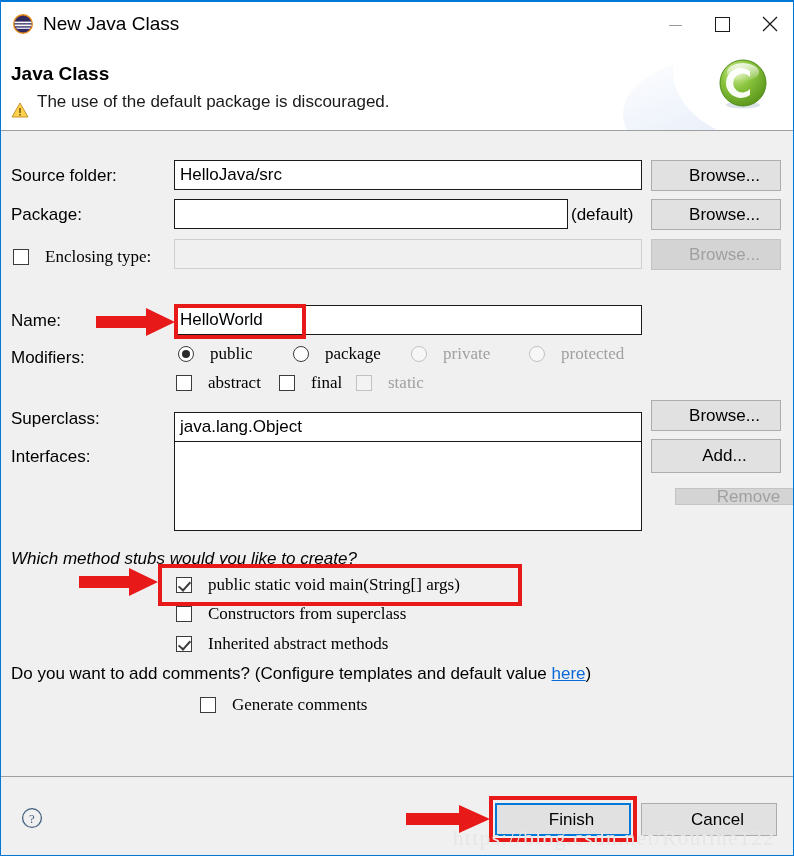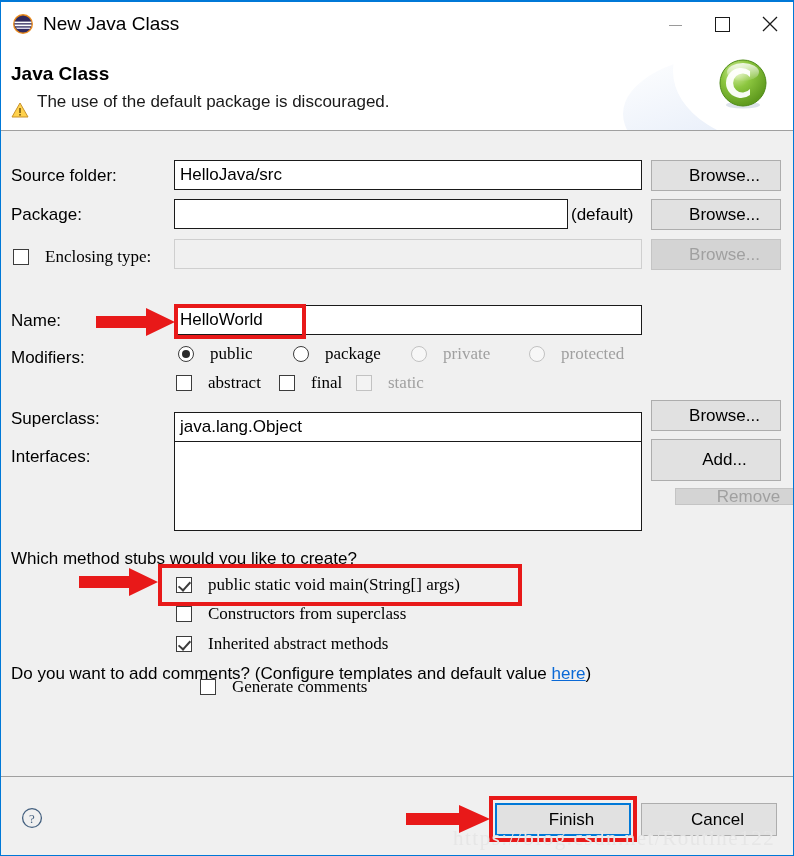--- a/index.html
+++ b/index.html
@@ -390,43 +390,43 @@
       <span class="cb dis"></span>
       <span class="t dis">static</span>
     </div>
 
     <div class="lbl row" style="left:10px; top:278px;">Superclass:</div>
     <div class="txt row" style="left:173px; top:269px; width:468px; height:30px;margin-top:12px;">java.lang.Object</div>
     <div class="btn row" style="left:650px; top:269px; width:130px; height:31px;">Browse...</div>
 
     <div class="lbl row" style="left:10px; top:316px;">Interfaces:</div>
     <div class="txt row" style="left:173px; top:310px; width:468px; height:90px; align-items:flex-start;"></div>
-    <div class="btn row" style="left:650px; top:308px; width:130px; height:42px;">Add...</div>
+    <div class="btn row" style="left:650px; top:308px; width:130px; height:34px;">Add...</div>
     <div class="btn dis row" style="left:674px; top:357px; width:130px; height:17px;">Remove</div>
 
-    <div class="lbl row" style="left:10px; top:418px;">Which method stubs would you like to create?</div>
+    <div class="lbl row" style="left:10px; top:418px;font-style:italic;">Which method stubs would you like to create?</div>
 
     <div class="ckrow" style="left:175px; top:444px;">
       <span class="cb on"></span>
       <span class="t">public static void main(String[] args)</span>
     </div>
     <div class="ckrow" style="left:175px; top:473px;">
       <span class="cb"></span>
       <span class="t">Constructors from superclass</span>
     </div>
     <div class="ckrow" style="left:175px; top:503px;">
       <span class="cb on"></span>
       <span class="t">Inherited abstract methods</span>
     </div>
 
     <div class="lbl row" style="left:10px; top:533px;">
       <span>Do you want to add comments? (Configure templates and default value </span><span class="link">here</span><span>)</span>
     </div>
 
-    <div class="ckrow" style="left:175px; top:546px;padding-left:24px;">
+    <div class="ckrow" style="left:175px; top:564px;padding-left:24px;">
       <span class="cb"></span>
       <span class="t">Generate comments</span>
     </div>
   </div>
 
   <div class="footer-rule"></div>
   <div class="footer"></div>
 
   <div class="help-icon">
     <svg width="22" height="22" viewBox="0 0 22 22">

